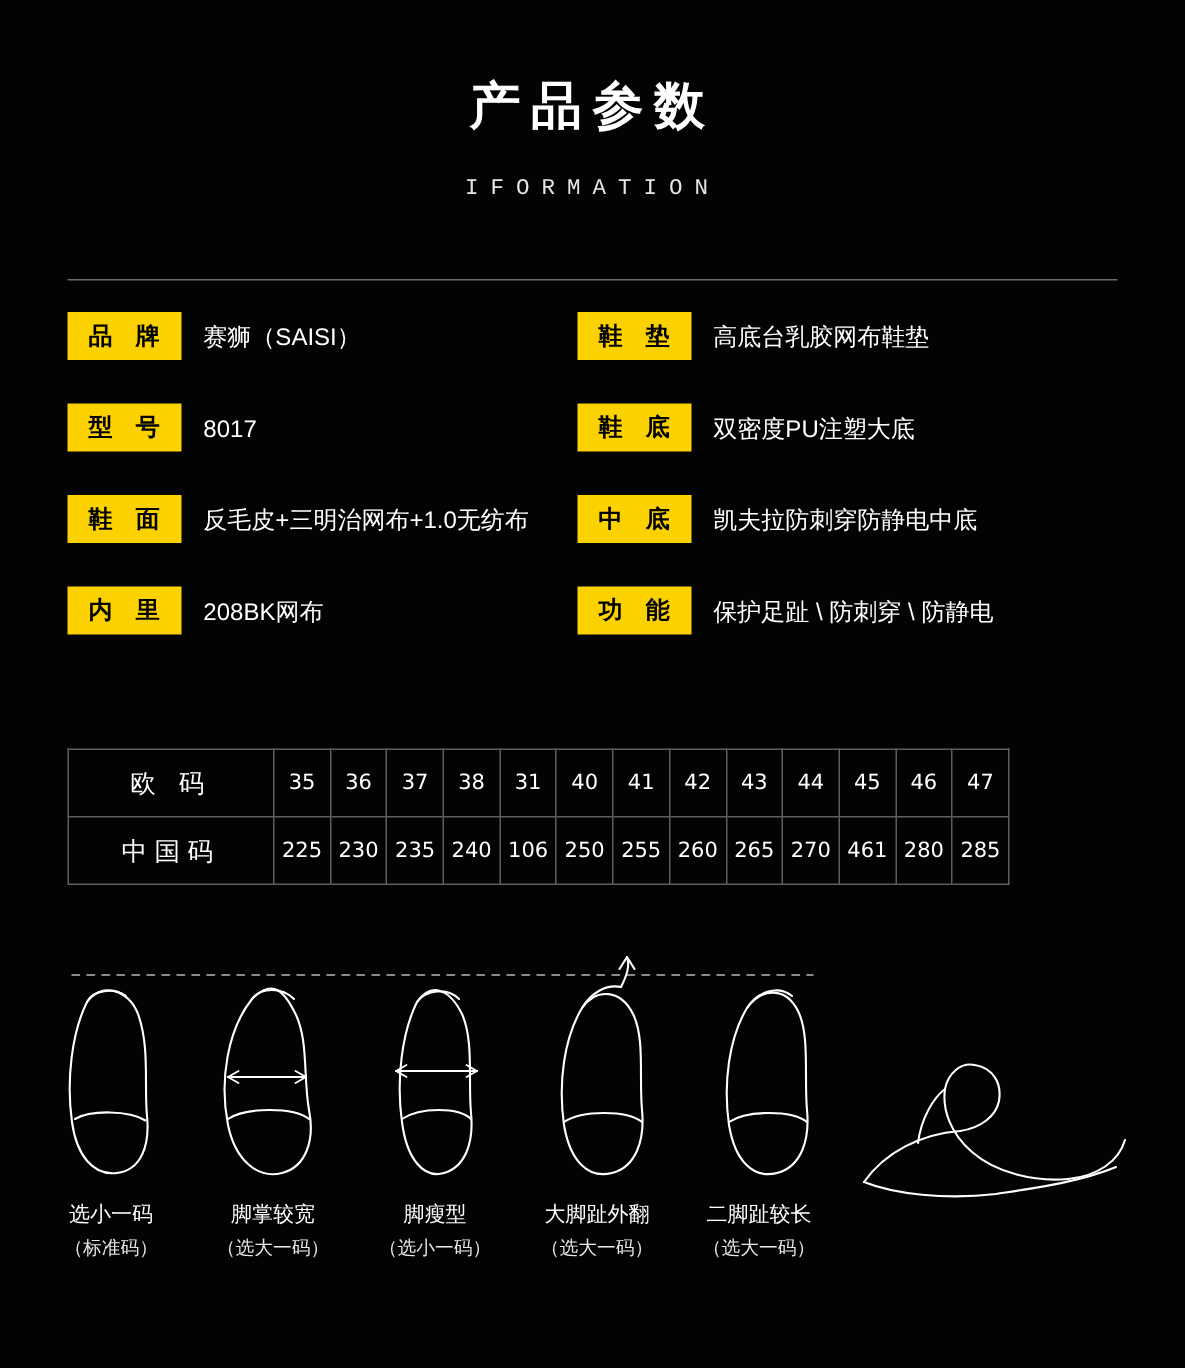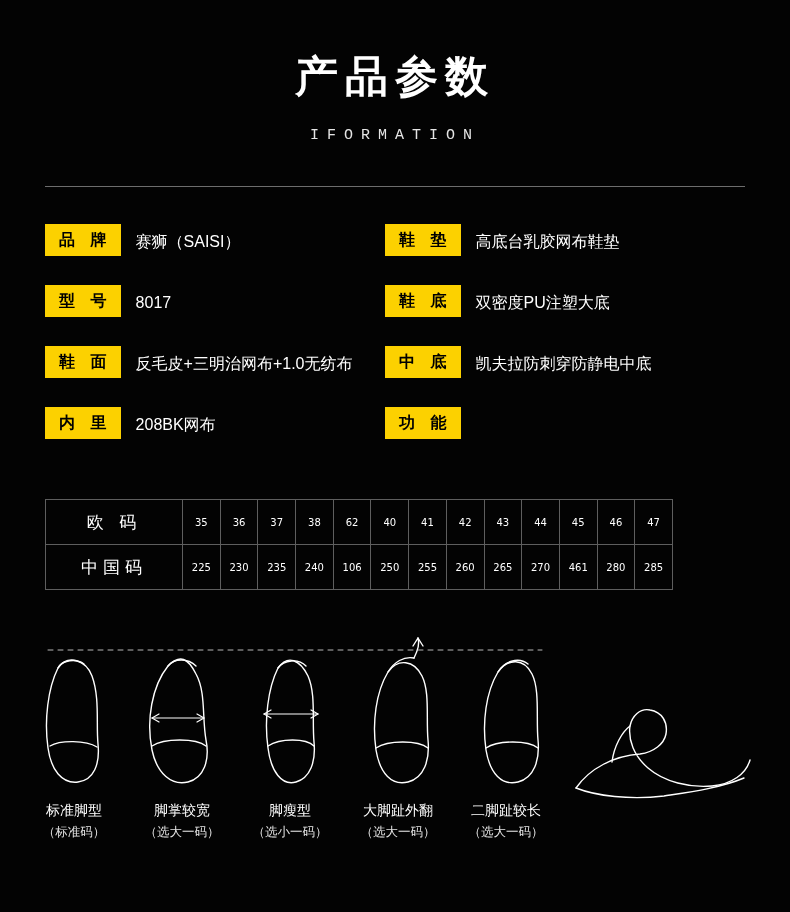--- a/index.html
+++ b/index.html
@@ -21,21 +21,21 @@
     height: 912px;
     background: #030303;
   }
 
   
   .header {
     padding-top: 52px;
     text-align: center;
   }
   .title-cn {
-    font-size: 43px;
+    font-size: 34px;
     font-weight: bold;
     letter-spacing: 7px;
     color: #ffffff;
     line-height: 1.15;
     font-family: "DejaVu Sans", "Liberation Sans", sans-serif;
   }
   .title-en {
     margin-top: 26px;
     font-size: 15px;
     letter-spacing: 8px;
@@ -49,21 +49,21 @@
     top: 186px;
     width: 700px;
     height: 1px;
     background: #6d6d6d;
   }
 
   
   .specs {
     position: absolute;
     left: 45px;
-    top: 222px;
+    top: 206px;
     width: 700px;
     display: grid;
     grid-template-columns: 340px 360px;
     grid-auto-rows: 61px;
   }
   .spec-cell {
     display: flex;
     align-items: flex-start;
     padding-top: 2px;
   }
@@ -100,21 +100,21 @@
     top: 499px;
     width: 628px;
     border-collapse: collapse;
     table-layout: fixed;
   }
   .size-table td {
     border: 1px solid #5e5e5e;
     color: #ffffff;
     text-align: center;
     height: 42px;
-    font-size: 10px;
+    font-size: 14px;
     font-family: "DejaVu Sans", "Liberation Sans", sans-serif;
   }
   .size-table td.rowhead {
     width: 134px;
     font-size: 17px;
     letter-spacing: 5px;
   }
 
   
   .feet {
@@ -185,32 +185,33 @@
       <div class="spec-label">中 底</div>
       <div class="spec-value">凯夫拉防刺穿防静电中底</div>
     </div>
 
     <div class="spec-cell col-left">
       <div class="spec-label">内 里</div>
       <div class="spec-value">208BK网布</div>
     </div>
     <div class="spec-cell col-right">
       <div class="spec-label">功 能</div>
+      <div class="spec-value">保护足趾 \ 防刺穿 \ 防静电</div>
     </div>
   </div>
 
   <table class="size-table">
     <tbody>
         <tr>
       <td class="rowhead">欧 码</td>
       <td>35</td>
       <td>36</td>
       <td>37</td>
       <td>38</td>
-      <td>62</td>
+      <td>31</td>
       <td>40</td>
       <td>41</td>
       <td>42</td>
       <td>43</td>
       <td>44</td>
       <td>45</td>
       <td>46</td>
       <td>47</td>
     </tr>
     <tr>
@@ -265,21 +266,21 @@
       <path d="M486 120 C498 112 528 112 538 120"></path>
 
       <path d="M576 160 C590 140 614 128 640 126 C654 124 664 116 666 106 C668 94 662 84 650 82 C640 80 632 88 630 98 C628 112 634 128 648 140 C664 154 690 160 712 158 C732 156 746 146 750 132"></path>
       <path d="M576 160 C596 168 630 172 664 168 C690 164 720 160 744 150"></path>
       <path d="M630 98 C622 104 614 118 612 134"></path>
     </g>
   </svg>
 
   <div class="foot-labels">
     <div class="foot-label">
-      <span>标准脚型</span>
+      <span>选小一码</span>
       <span class="sub">（标准码）</span>
     </div>
     <div class="foot-label">
       <span>脚掌较宽</span>
       <span class="sub">（选大一码）</span>
     </div>
     <div class="foot-label">
       <span>脚瘦型</span>
       <span class="sub">（选小一码）</span>
     </div>

